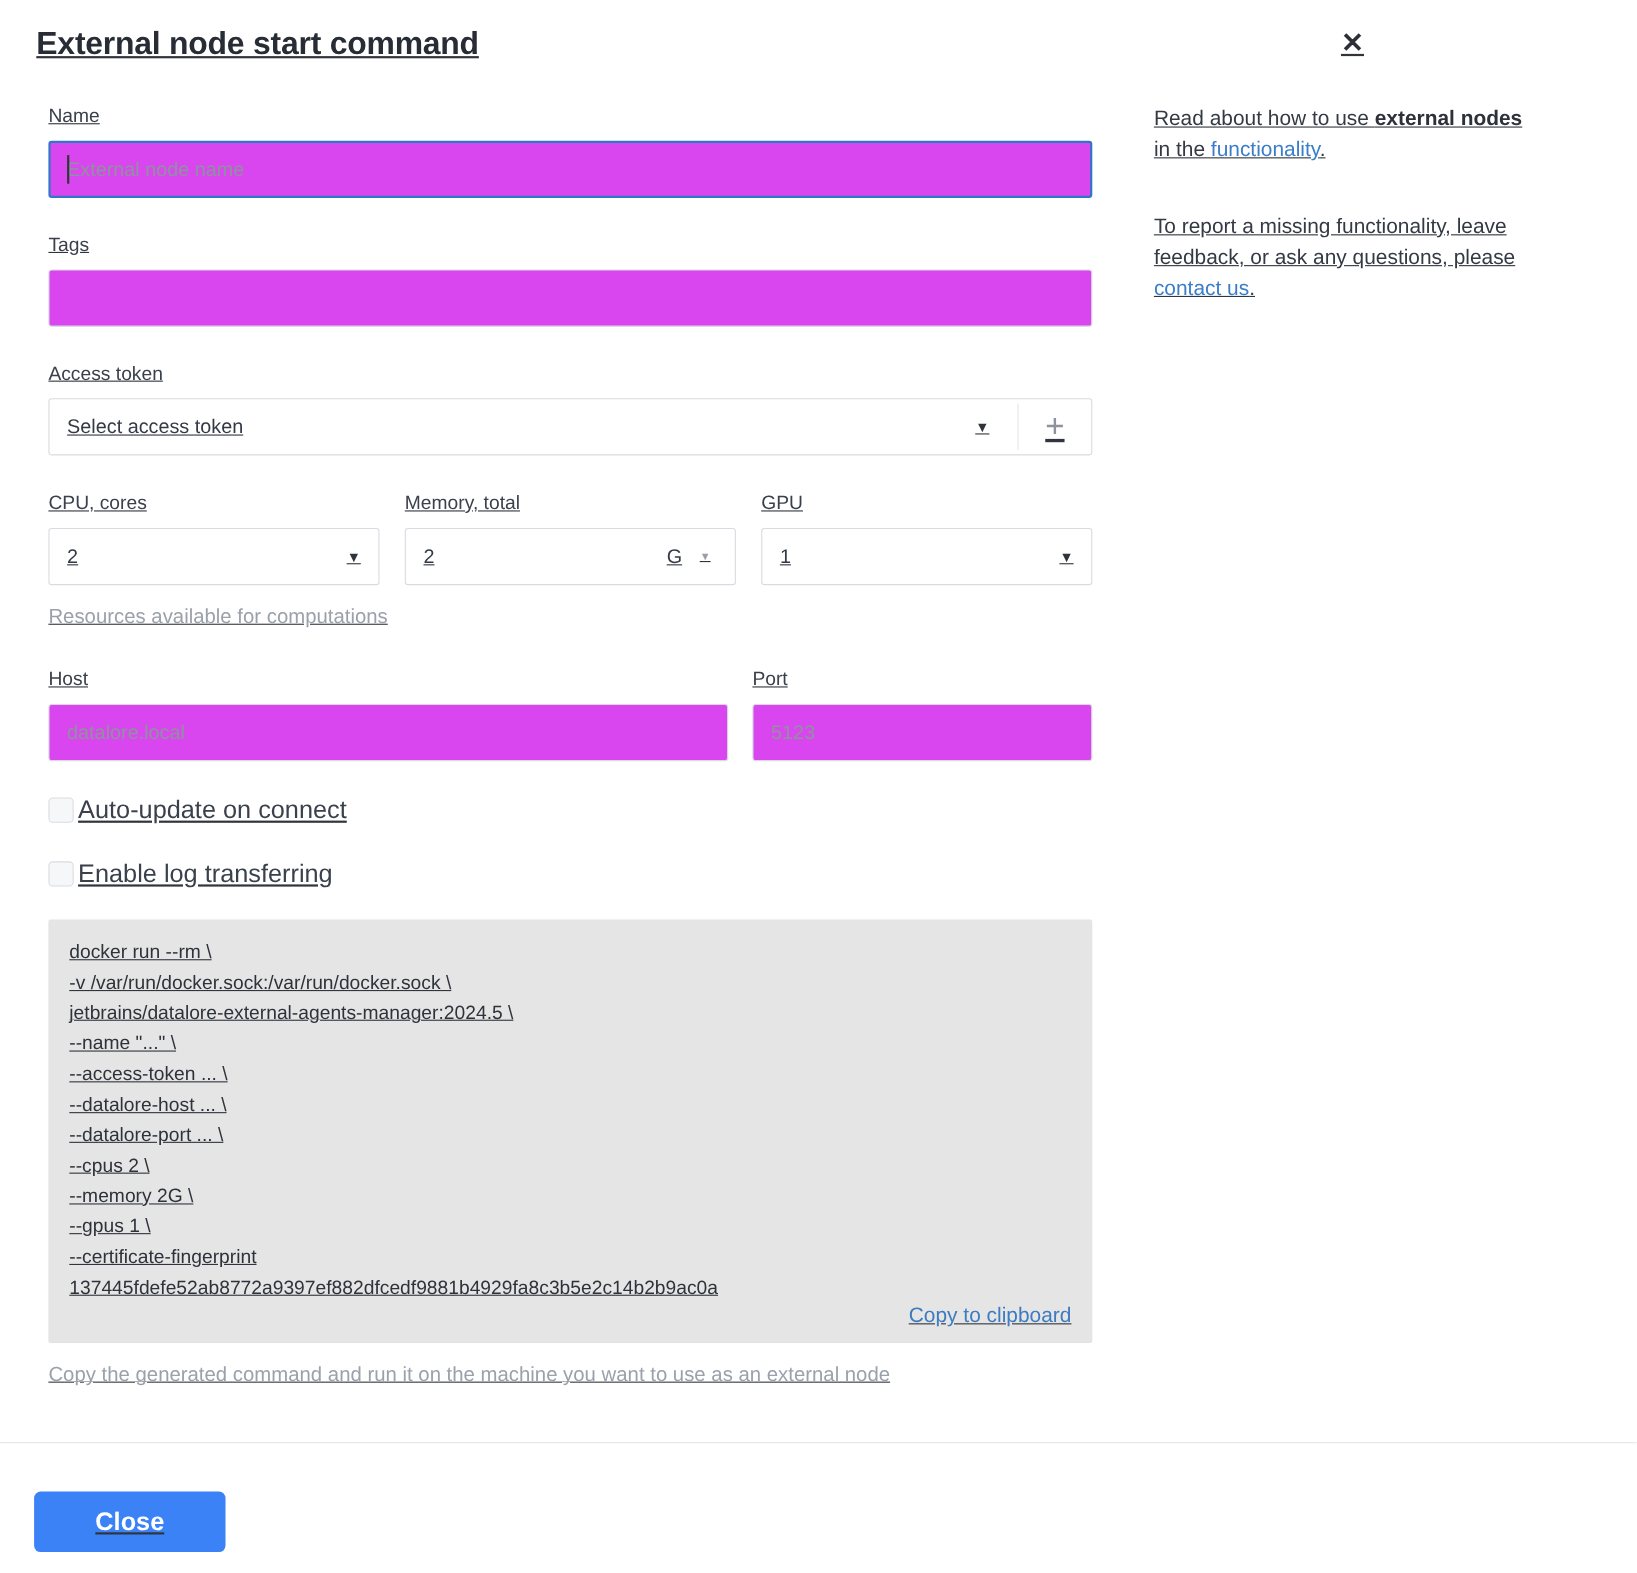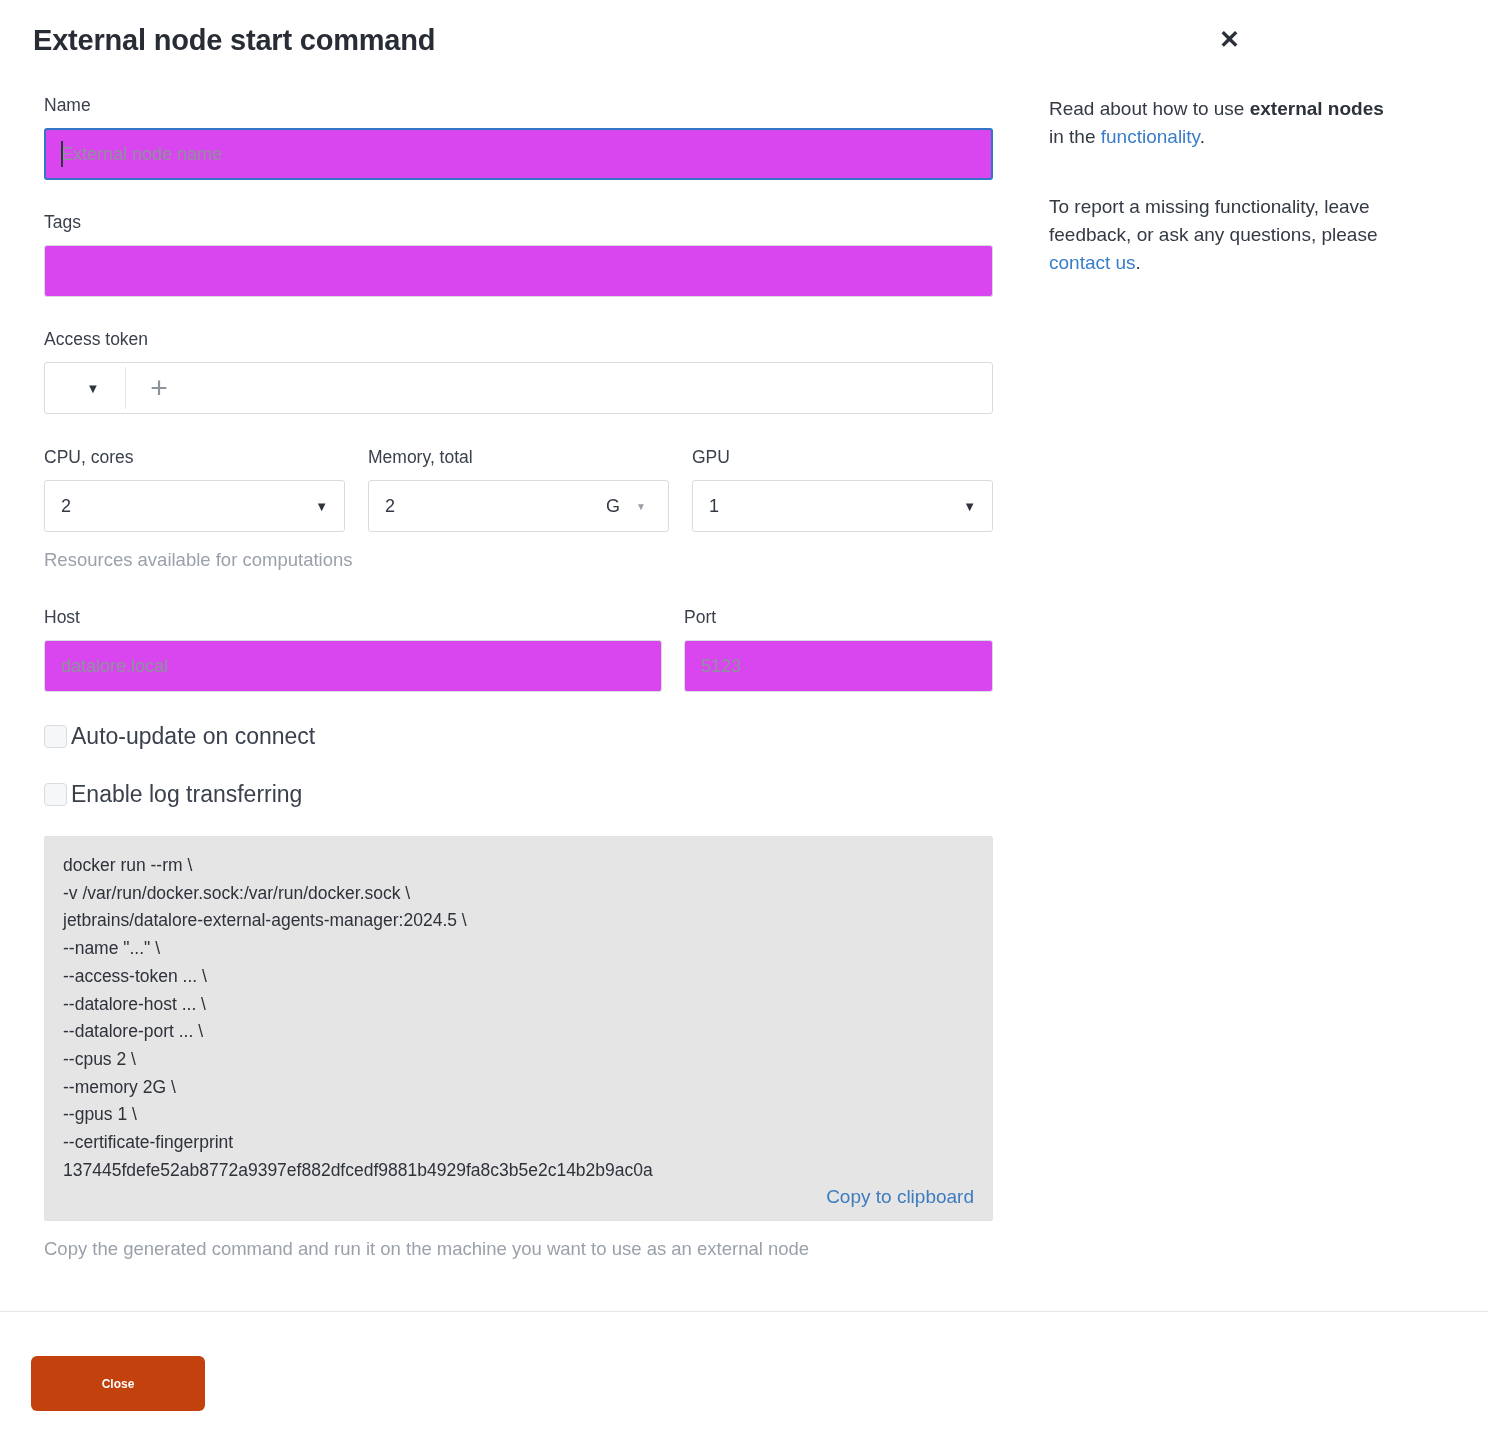--- a/index.html
+++ b/index.html
@@ -1,19 +1,19 @@
 <!DOCTYPE html>
 <html><head>
 <meta charset="utf-8">
 <style>
   * { box-sizing: border-box; margin: 0; padding: 0; }
   html, body { width: 1488px; height: 1430px; background: #ffffff; overflow: hidden; }
   body { font-family: "Liberation Sans", sans-serif; color: #30353d; }
 
-  .dialog { position: relative; width: 1272px; height: 1430px; }
+  .dialog { position: relative; width: 1272px; height: 1430px; text-decoration: underline; }
 
   
   .dialog-header { display: flex; justify-content: space-between; align-items: flex-start; padding: 22px 22px 0 33px; }
   .dialog-title { font-size: 29px; line-height: 36px; font-weight: 700; color: #272c35; letter-spacing: -0.2px; }
   .close-x { font-size: 25px; font-weight: 700; color: #2b3038; cursor: pointer; padding: 2px 10px; line-height: 30px; }
 
   
   .content { display: flex; margin-top: 37px; }
   .form-col { margin-left: 44px; width: 949px; flex: none; }
   .help-col { margin-left: 56px; width: 336px; flex: none; font-size: 19px; line-height: 28px; color: #343a44; }
@@ -59,22 +59,22 @@
   
   .cmd-block { margin-top: 28px; background: #e5e5e5; border: 1px solid #e3e3e5; border-radius: 2px; padding: 15px 18px 12px; }
   .cmd-text { font-size: 17.5px; line-height: 27.7px; color: #2e323a; white-space: pre-wrap; word-break: break-all;
               font-family: "Liberation Sans", sans-serif; }
   .copy-link { display: block; text-align: right; font-size: 19px; color: #3e7cc0; margin-top: 2px; cursor: pointer; }
 
   .footer-hint { margin-top: 17px; font-size: 18.5px; color: #9ba1aa; }
 
   .divider { margin-top: 51px; border: none; border-top: 1px solid #e6e7e9; width: 1488px; margin-left: -44px; }
 
-  .close-btn { display: block; margin: 44px 0 0 -13px; width: 174px; height: 55px; background: #c2410c; border: none;
-               border-radius: 6px; color: #ffffff; font-size: 12px; font-weight: 700; cursor: pointer;
+  .close-btn { display: block; margin: 44px 0 0 -13px; width: 174px; height: 55px; background: #3b82f6; border: none;
+               border-radius: 6px; color: #ffffff; font-size: 23px; font-weight: 700; cursor: pointer;
                font-family: "Liberation Sans", sans-serif; }
 </style>
 </head>
 <body>
 
 <div class="dialog">
 
   <div class="dialog-header">
     <div class="dialog-title">External node start command</div>
     <div class="close-x">✕</div>
@@ -93,20 +93,21 @@
       </div>
 
       <div class="group">
         <label class="field-label">Tags</label>
         <input class="text-input" type="text" style="">
       </div>
 
       <div class="group" style="margin-bottom: 33px;">
         <label class="field-label">Access token</label>
         <div class="select-box token-select">
+          <span class="select-value">Select access token</span>
           <span class="token-arrow-zone dd-arrow">▼</span>
           <span class="token-divider"></span>
           <span class="token-plus">+</span>
         </div>
       </div>
 
       <div>
         <div class="res-grid">
           <div>
             <label class="field-label">CPU, cores</label>

